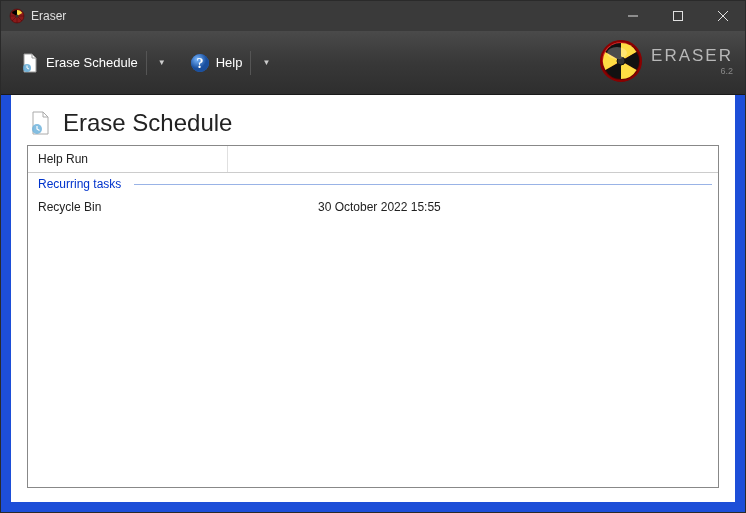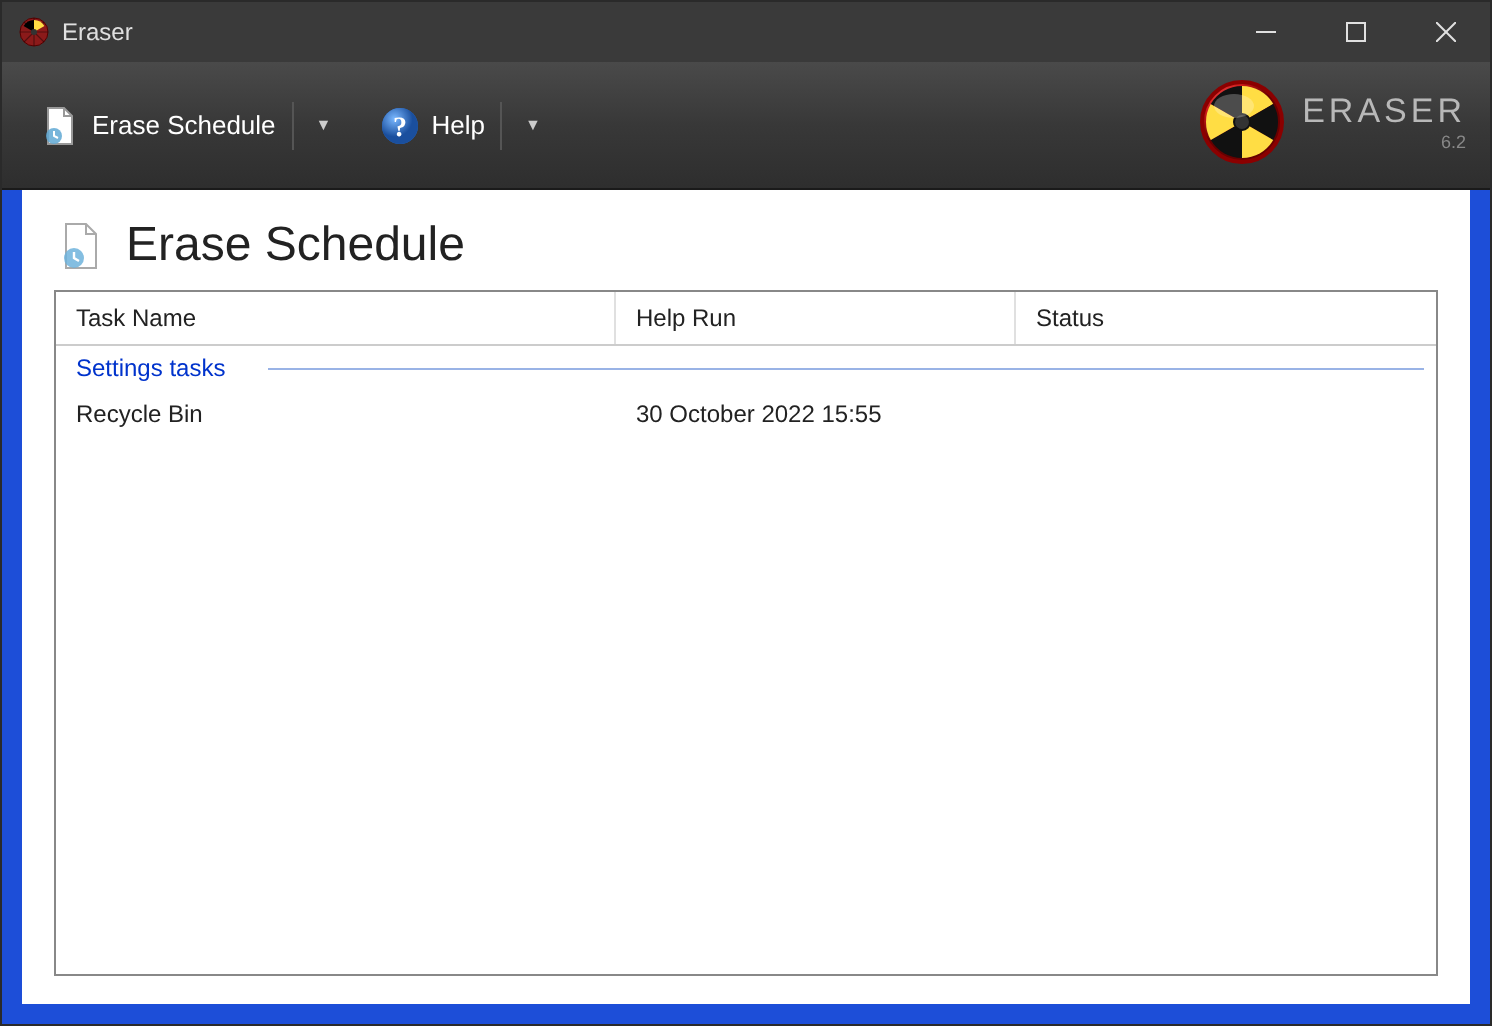--- a/index.html
+++ b/index.html
@@ -296,25 +296,23 @@
           <path d="M16 2 L16 7 L21 7" fill="none" stroke="#aaa" stroke-width="1"></path>
           <circle cx="10" cy="19" r="5" fill="#6fb3dc" opacity="0.85"></circle>
           <path d="M10 16 L10 19 L12.5 20.5" stroke="#fff" stroke-width="1.2" fill="none"></path>
         </svg>
       </span>
       <span class="page-title">Erase Schedule</span>
     </div>
 
     <div class="table-container">
       <div class="table-header">
-        <div class="table-header-cell col-taskname">Task Name</div>
         <div class="table-header-cell col-nextrun">Help Run</div>
-        <div class="table-header-cell col-status">Status</div>
-      </div>
-      <div class="group-header">Settings tasks</div>
+      </div>
+      <div class="group-header">Recurring tasks</div>
       <div class="table-row">
         <div class="table-cell col-taskname">Recycle Bin</div>
         <div class="table-cell col-nextrun">30 October 2022 15:55</div>
         <div class="table-cell col-status"></div>
       </div>
     </div>
   </div>
 </div>
 
 </body></html>

